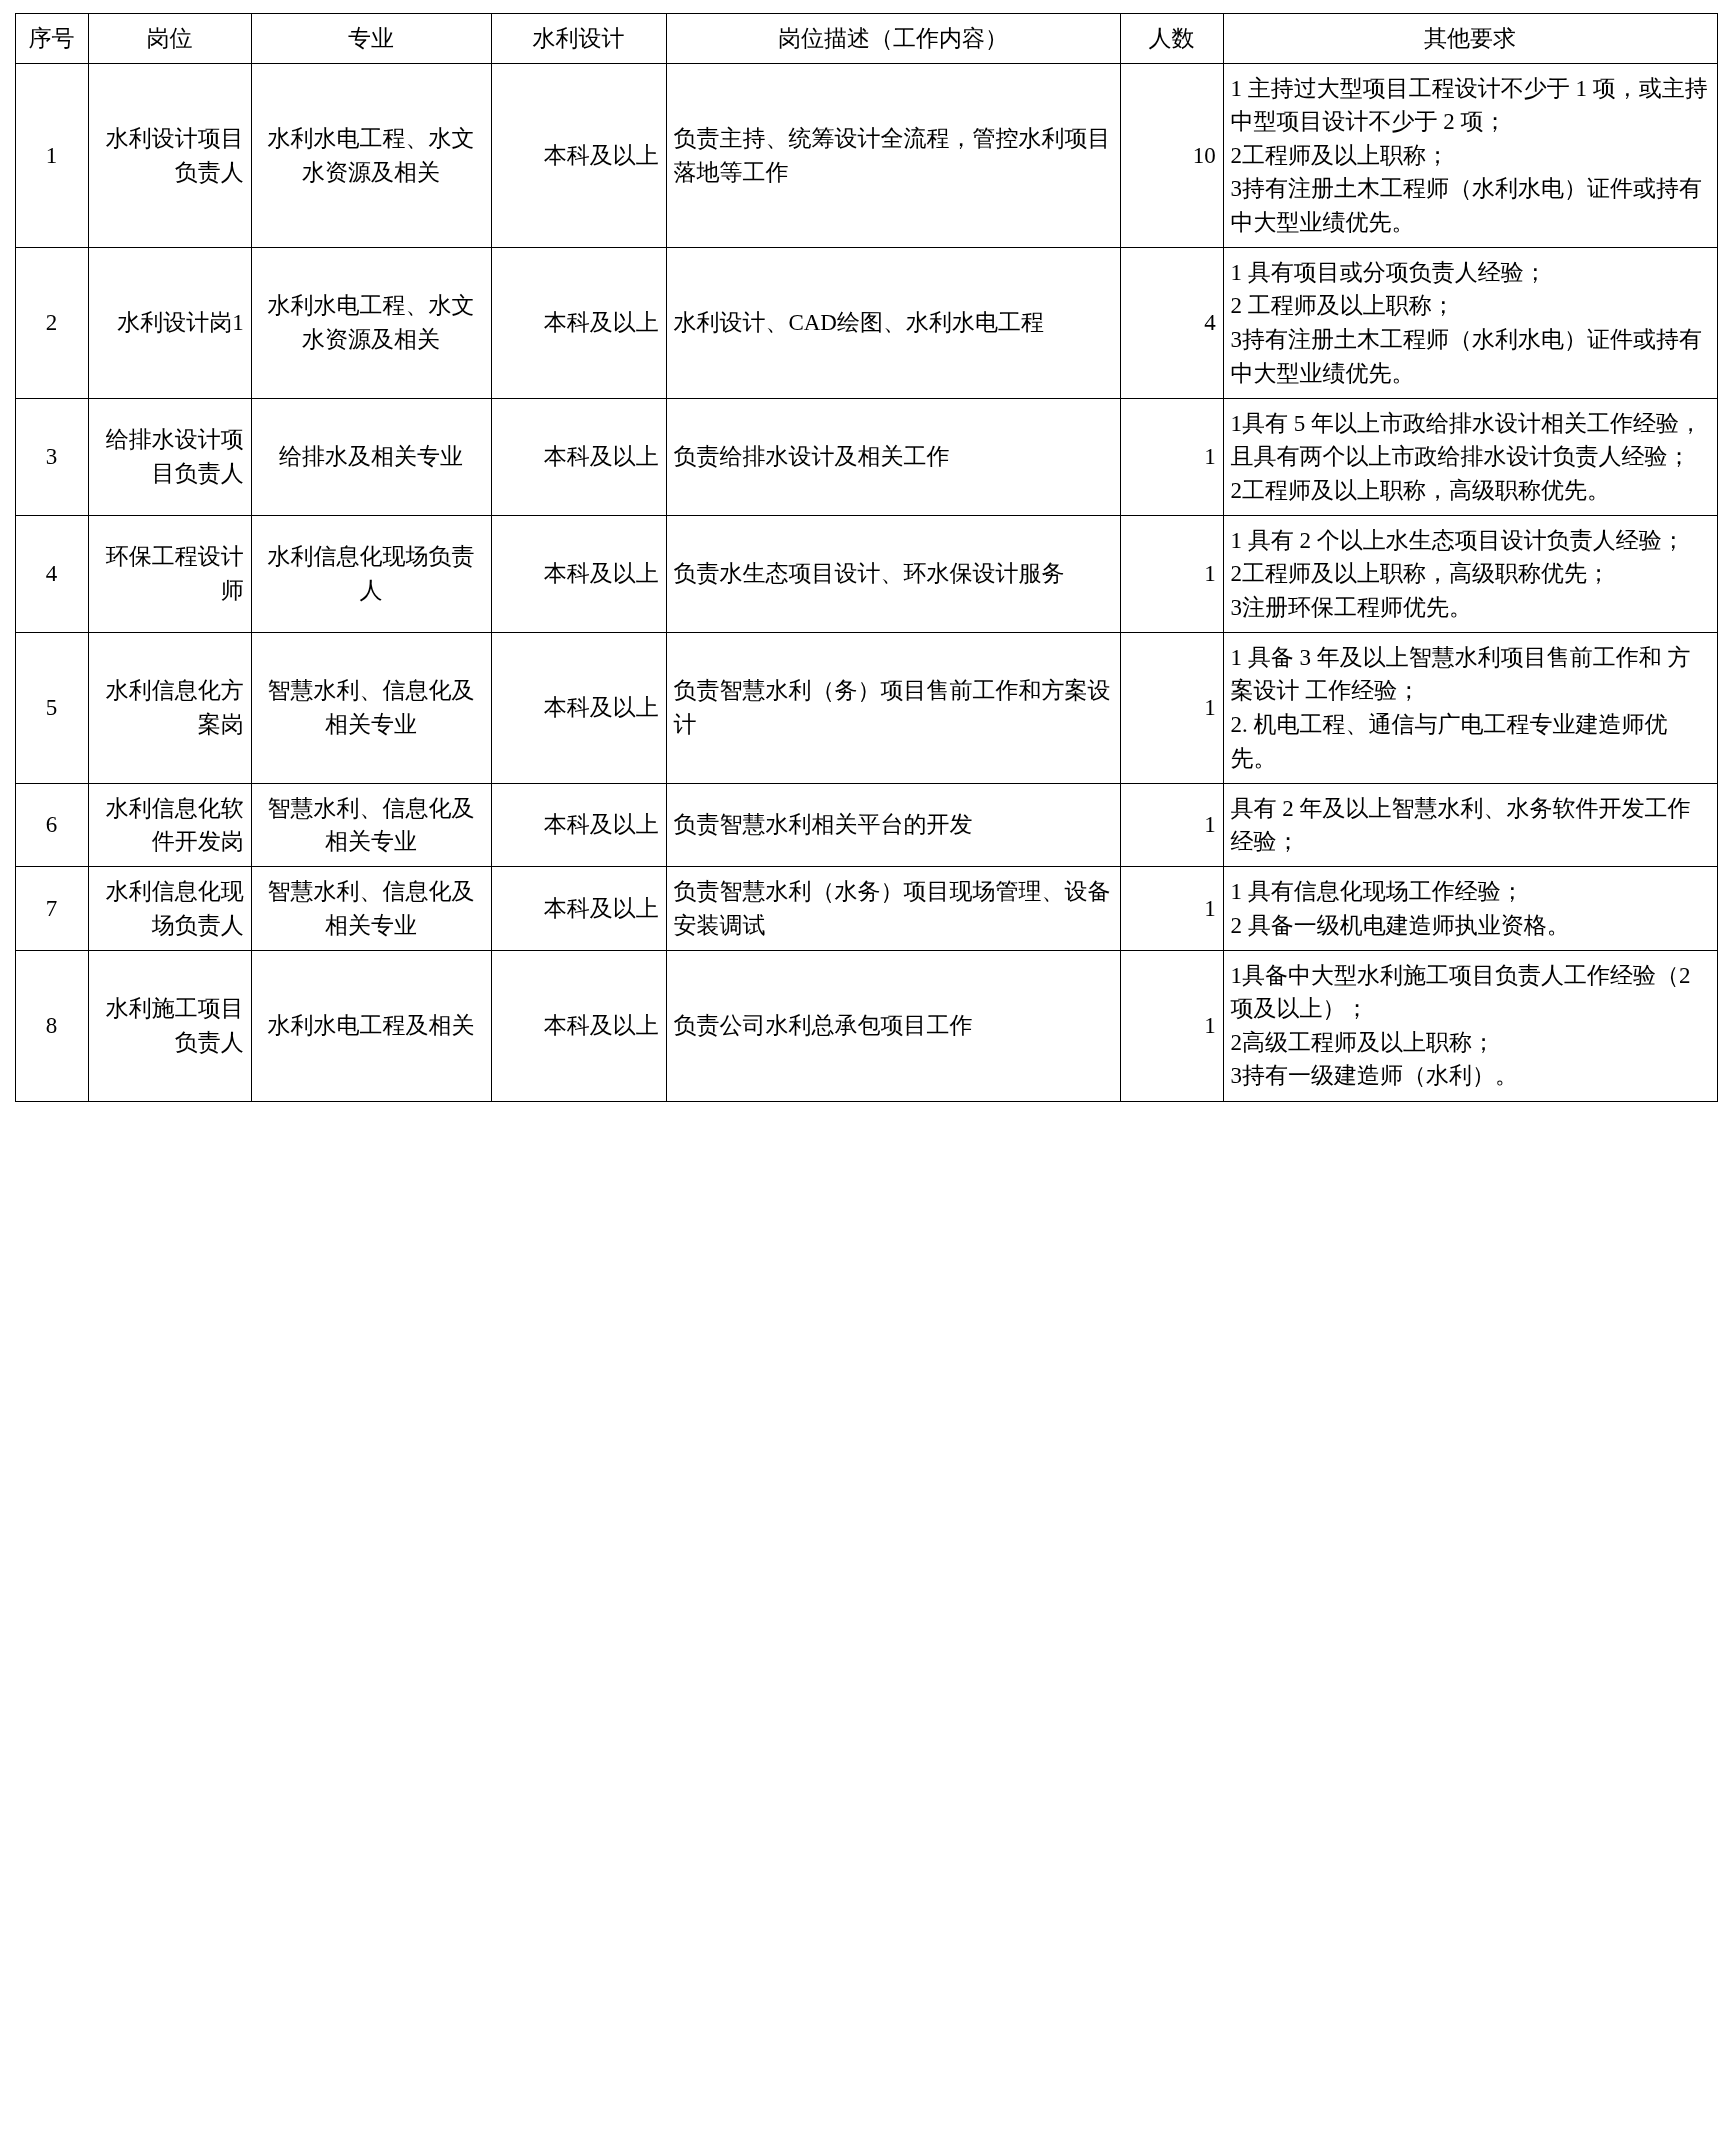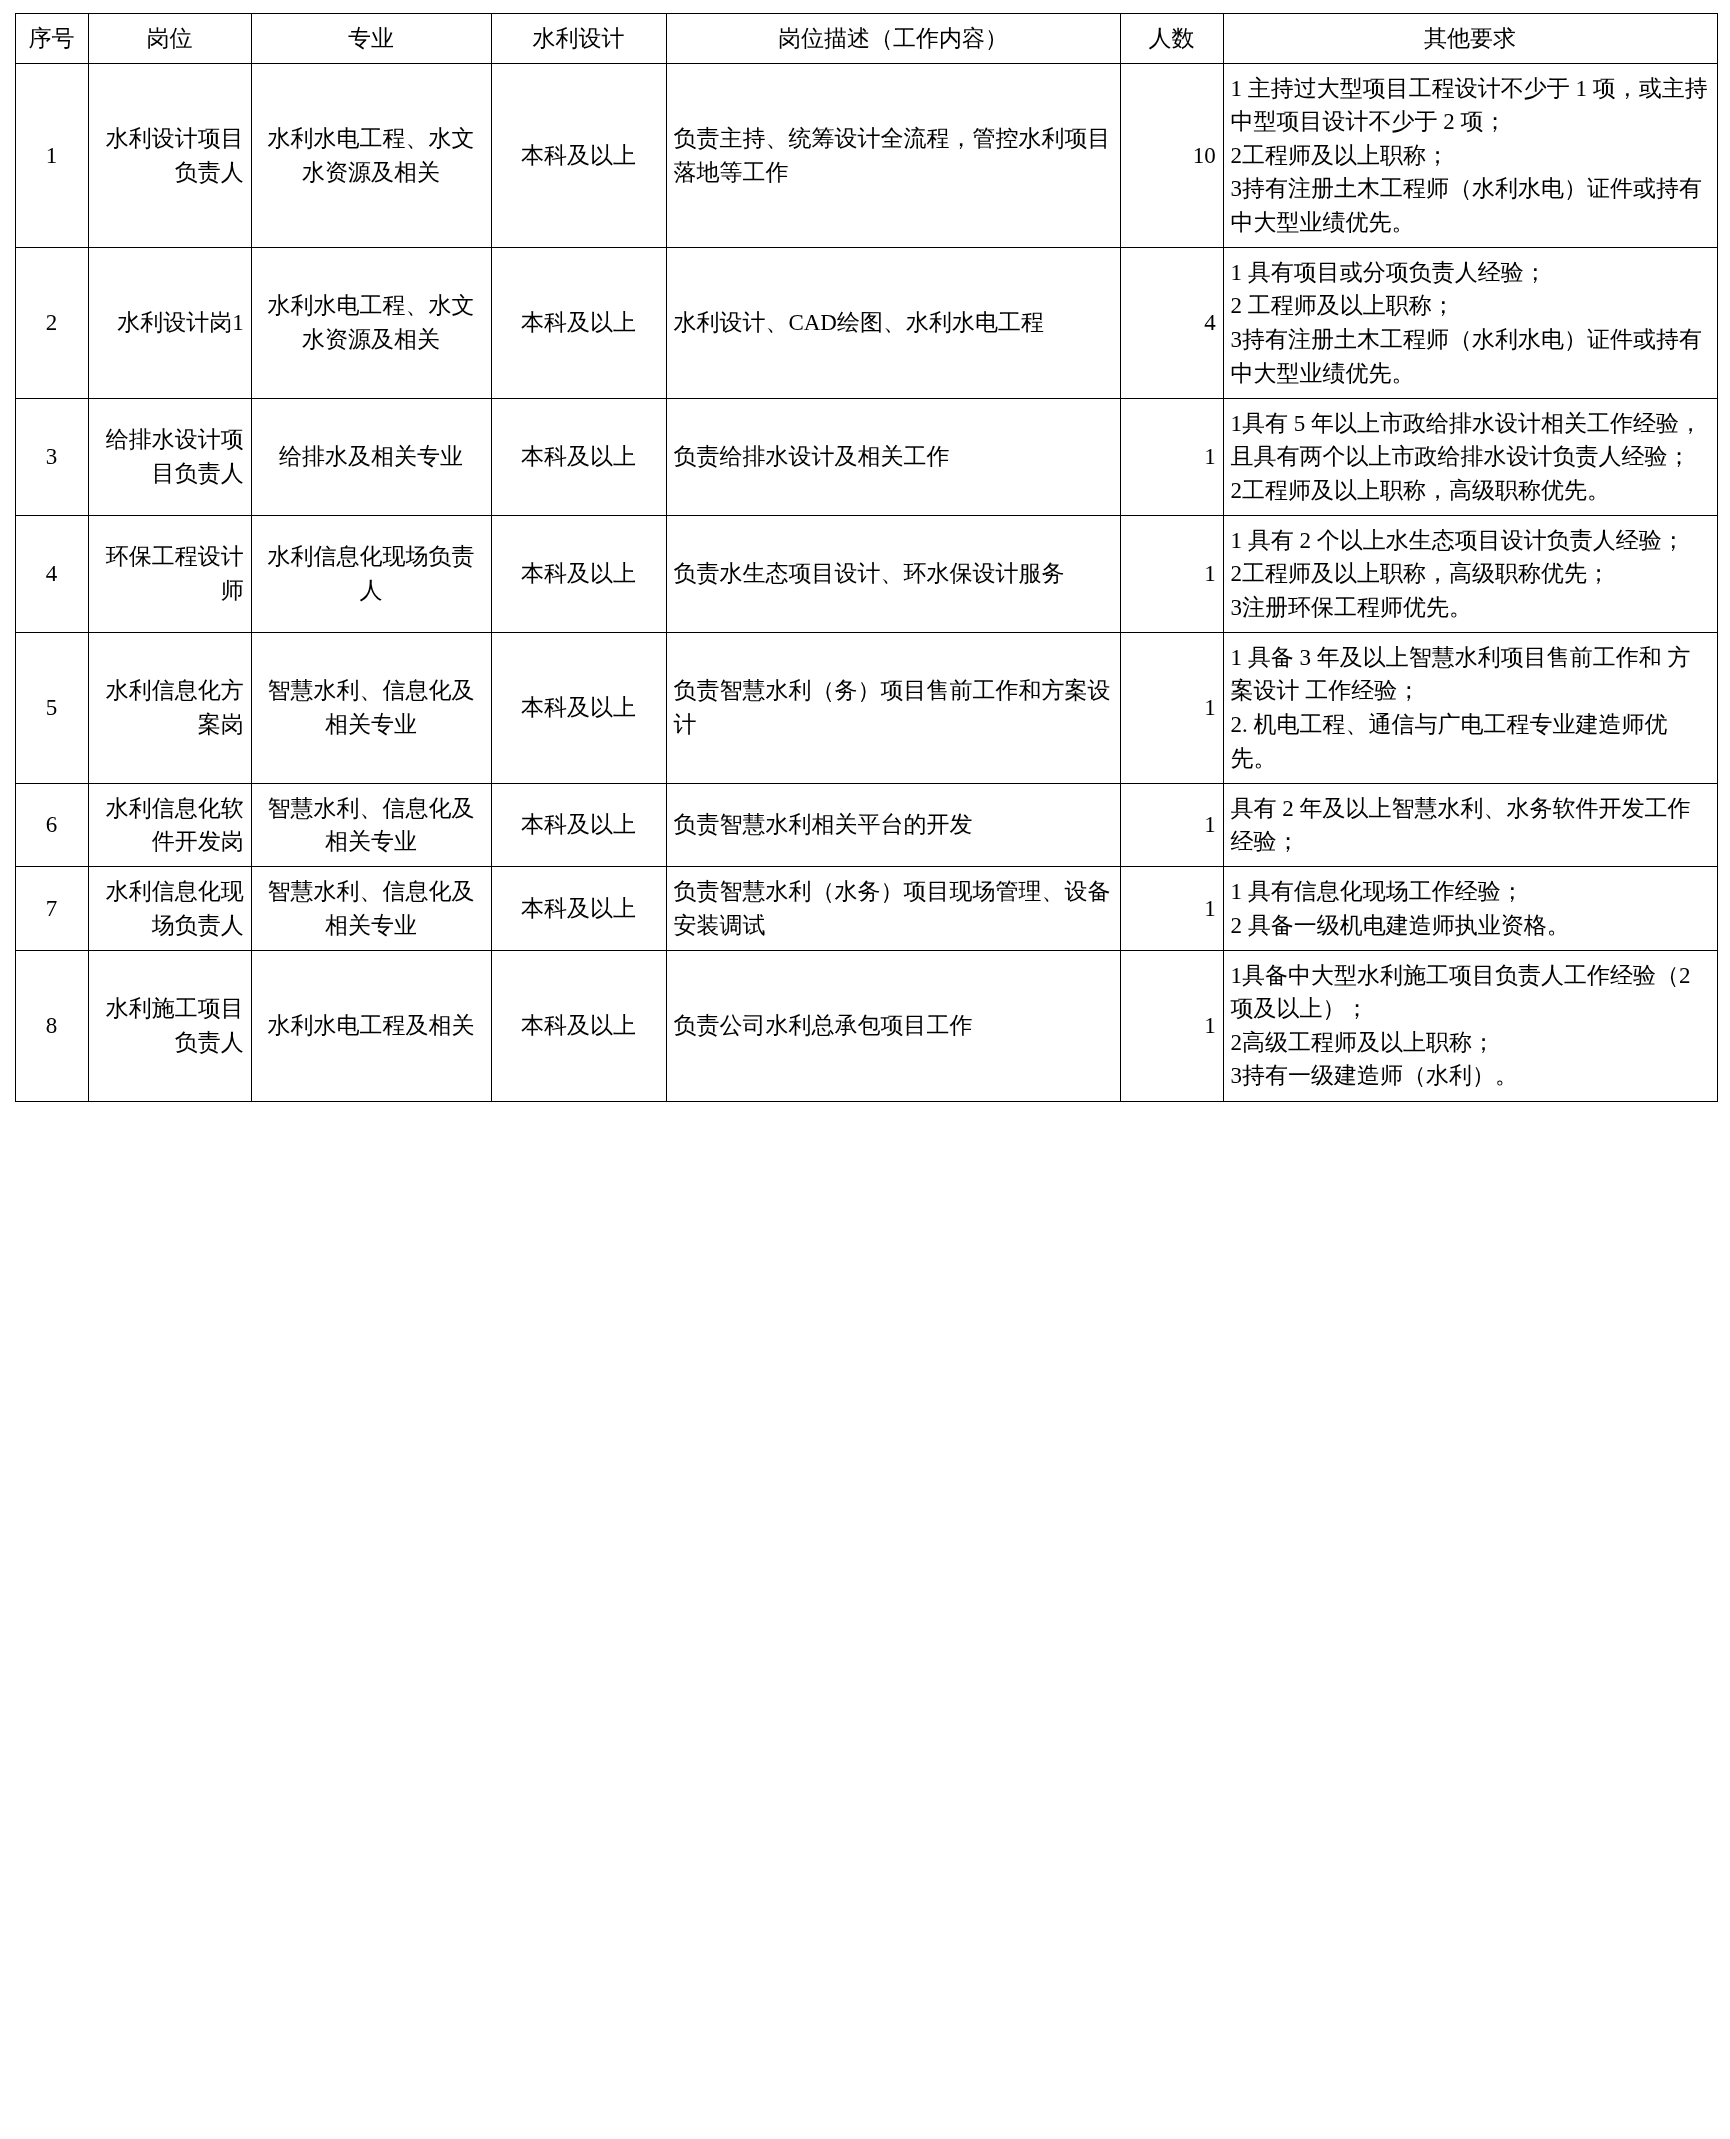--- a/index.html
+++ b/index.html
@@ -43,21 +43,21 @@
   .col-other { width: 494px; }
 
   thead td {
     text-align: center;
     font-size: 24px;
     padding: 11px 4.3px;
   }
   .cell-idx { text-align: center; font-size: 23px; }
   .cell-post { text-align: right; }
   .cell-major { text-align: center; }
-  .cell-edu { text-align: center; }
+  .cell-edu { text-align: right; }
   .cell-desc { text-align: left; }
   .cell-num { text-align: right; }
   .cell-other { text-align: left; }
 
   .total-label {
     text-align: center;
     font-size: 23px;
     letter-spacing: 5.1px;
   }
   .nowrapline { white-space: pre-wrap; margin-left: 38px; }

